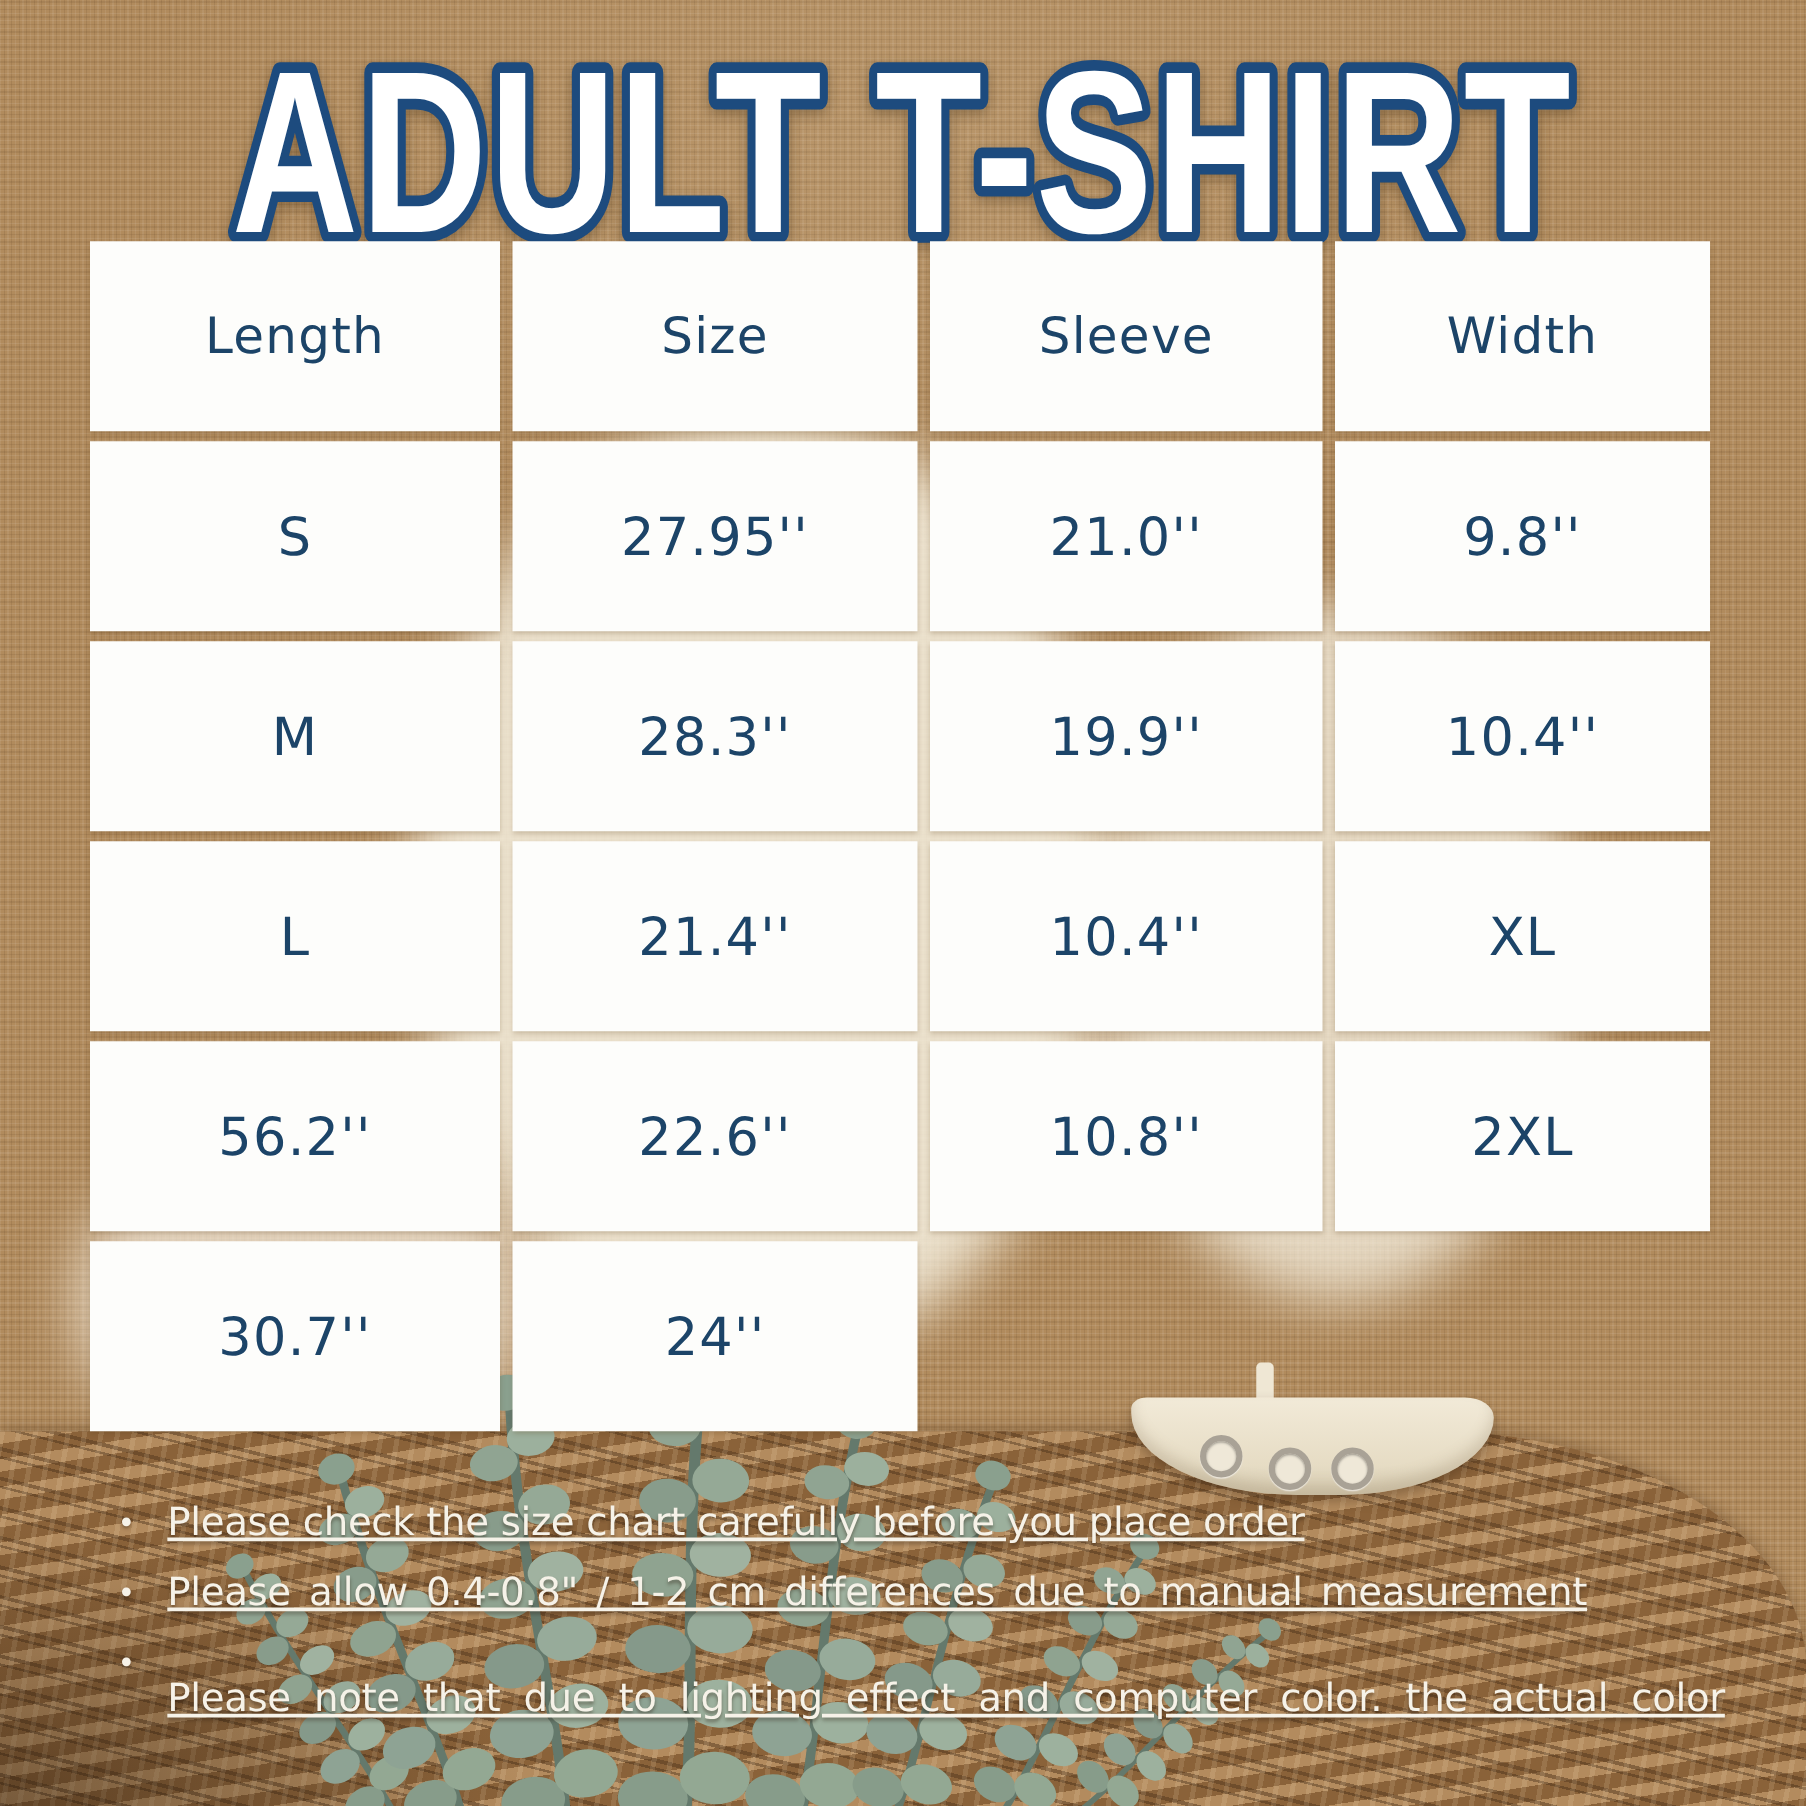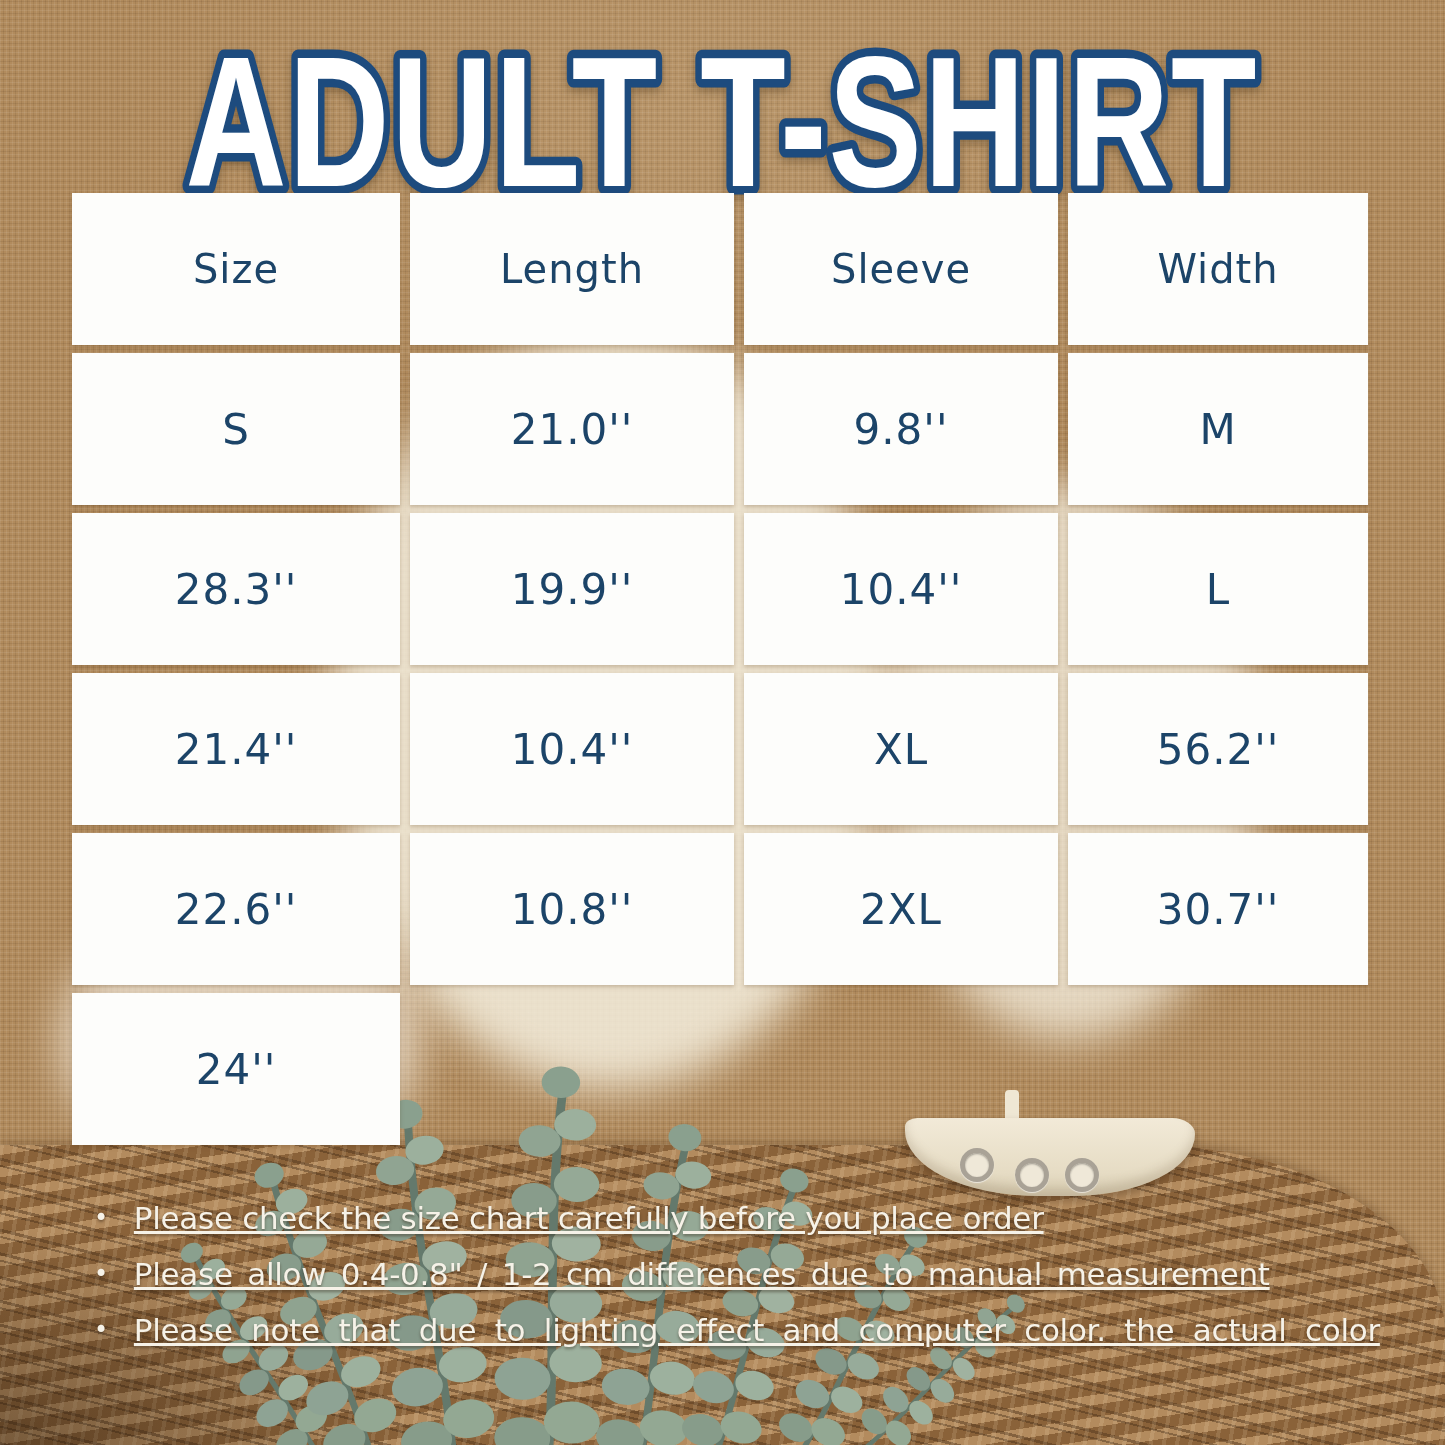--- a/index.html
+++ b/index.html
@@ -65,21 +65,21 @@
   }
   .cell.head{font-size:40px;}
   
   .notes{position:absolute;left:88px;top:1192px;width:1330px;z-index:5;
     color:#f6f2e8;font-size:31px;letter-spacing:-.3px;
     text-shadow:0 2px 3px rgba(40,25,10,.45);}
   .note{display:flex;gap:26px;margin-bottom:4px;}
   .bullet{font-size:24px;line-height:52px;flex:0 0 auto;padding-left:6px;}
   .note-line{line-height:52px;white-space:nowrap;text-decoration:underline;}
   .note:nth-of-type(2) .note-line{word-spacing:5px;}
-  .note-line.spread{word-spacing:9px;}
+  .note-line.spread{word-spacing:9px;margin-top:29px;}
 </style>
 </head>
 <body>
 
 <div class="page">
 
   <div class="fabric-blob blob-a"></div>
   <div class="fabric-blob blob-b"></div>
   <div class="fabric-blob blob-c"></div>
 
@@ -122,26 +122,27 @@
     <use href="#sprig" transform="translate(865 1448) rotate(46) scale(0.9)"></use>
   </svg>
 
   <div class="title-wrap">
     <svg viewBox="0 0 1445 200" width="1445" height="200">
       <text x="722" y="127" transform="scale(1 1.32)" text-anchor="middle" font-family="Liberation Sans, sans-serif" font-weight="bold" font-size="140" letter-spacing="2" fill="#ffffff" stroke="#1d4b7e" stroke-width="13" stroke-linejoin="round" paint-order="stroke">ADULT T-SHIRT</text>
     </svg>
   </div>
 
   <div class="size-table">
+    <div class="cell head">Length</div>
     <div class="cell head">Size</div>
-    <div class="cell head">Length</div>
     <div class="cell head">Sleeve</div>
     <div class="cell head">Width</div>
 
     <div class="cell">S</div>
+    <div class="cell">27.95''</div>
     <div class="cell">21.0''</div>
     <div class="cell">9.8''</div>
 
     <div class="cell">M</div>
     <div class="cell">28.3''</div>
     <div class="cell">19.9''</div>
     <div class="cell">10.4''</div>
 
     <div class="cell">L</div>
     <div class="cell">21.4''</div>

